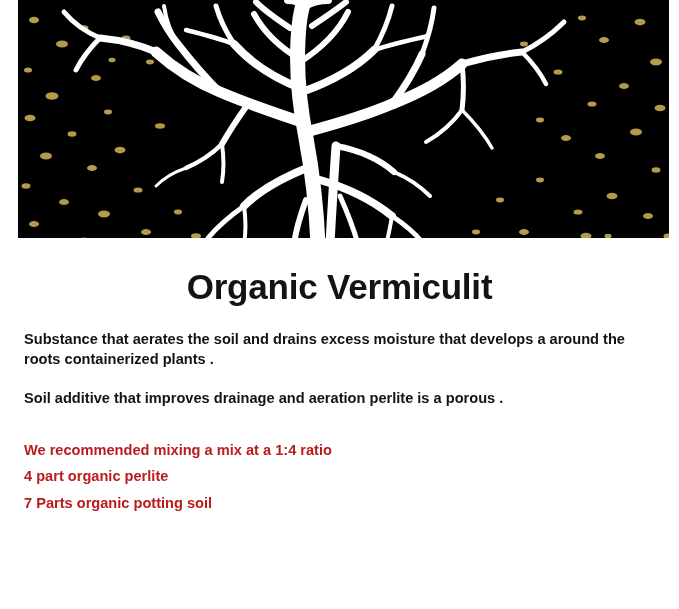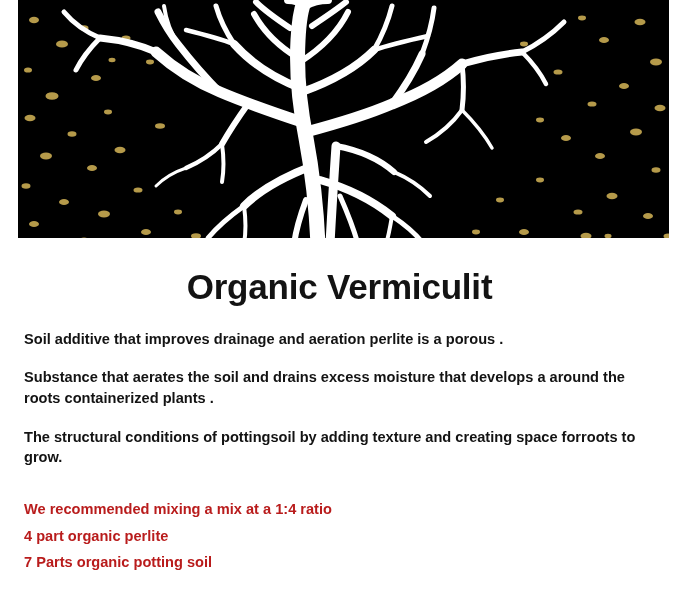--- a/index.html
+++ b/index.html
@@ -222,23 +222,22 @@
     </svg>
     <div class="hero-left-strip"></div>
     <div class="hero-right-strip"></div>
     <div class="hero-bottom-strip"></div>
   </div>
 
   <div class="content">
 
     <div class="title">Organic Vermiculit</div>
 
+    <p class="para">Substance that aerates the soil and drains excess  moisture  that develops  a around the roots containerized plants .</p>
     <p class="para">Soil additive that  improves  drainage and aeration  perlite is a porous .</p>
-    <p class="para">Substance that aerates the soil and drains excess  moisture  that develops  a around the roots containerized plants .</p>
-    <p class="para tight">The structural conditions of pottingsoil by adding texture and creating space forroots to grow.</p>
 
     <div class="ratio-block">
       <p class="ratio-line">We recommended mixing a mix at a 1:4 ratio</p>
       <p class="ratio-line">4 part organic perlite</p>
       <p class="ratio-line">7 Parts organic  potting soil</p>
     </div>
 
   </div>
 </div>
 

